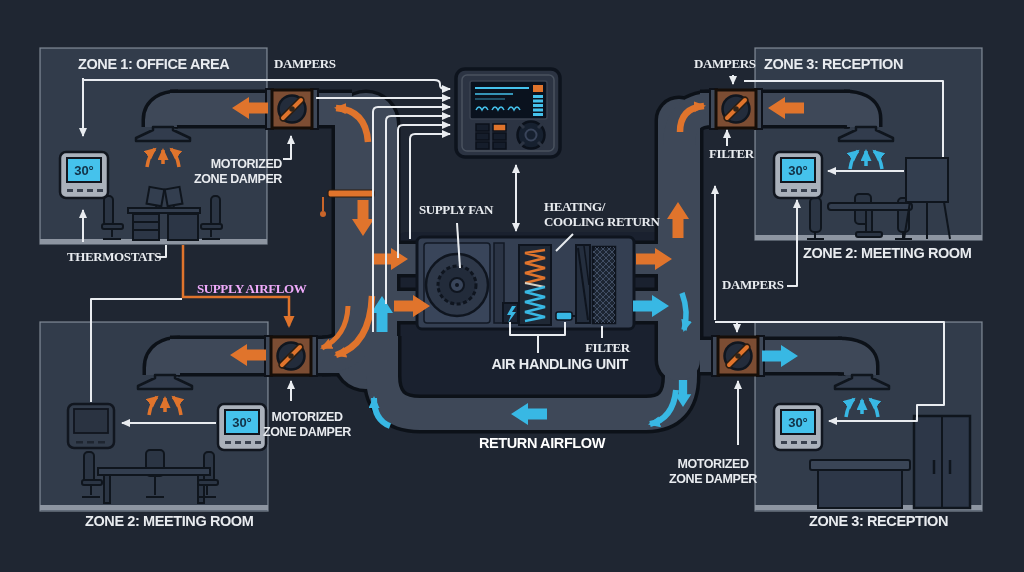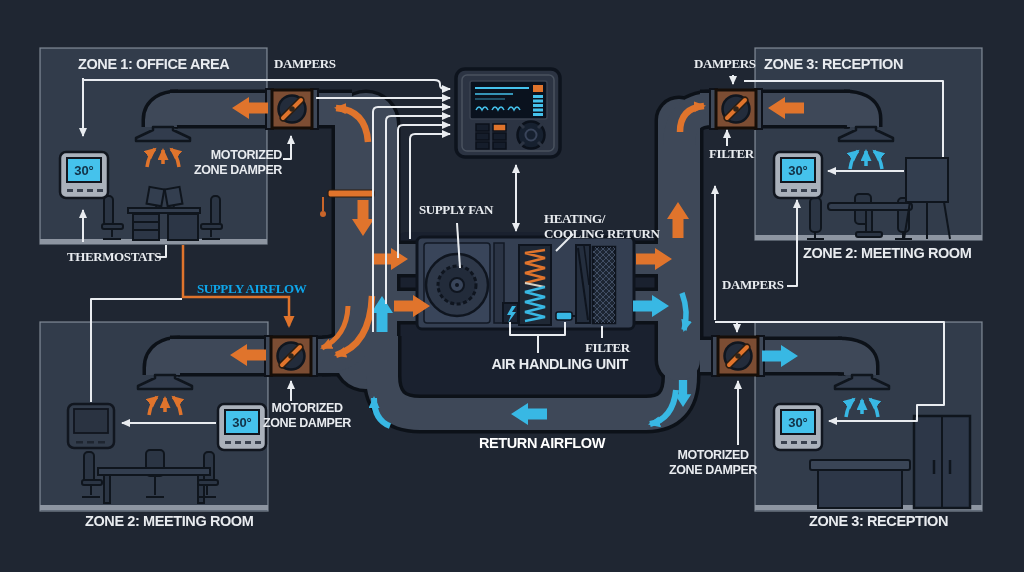--- a/index.html
+++ b/index.html
@@ -6,23 +6,23 @@
   .stage{
     position:relative;width:1024px;height:572px;overflow:hidden;
     background:#1f2632;
     font-family:"Liberation Sans", sans-serif;
   }
   .stage svg{position:absolute;left:0;top:0;}
   .lbl{
     position:absolute;color:#e8ebef;font-weight:bold;white-space:nowrap;
     letter-spacing:-0.4px;line-height:1.18;
   }
-  .lbl.orange{color:#0ea5e9;}
+  .lbl.orange{color:#f0abfc;}
   .lbl.cyan{color:#ffffff;}
-  .lbl.two{white-space:normal;text-align:right;}
+  .lbl.two{white-space:normal;text-align:right;margin-top:9px;}
   .lbl.two.ctr{text-align:center;}
   .t15{font-size:15.5px;}
   .t14{font-size:14.5px;}
   .t13{font-size:13px;font-family:Liberation Serif, serif;}
   .t12{font-size:12.5px;}
 </style>
 </head>
 <body>
 
 <div class="stage">
@@ -430,21 +430,21 @@
 
   <div class="lbl t12 two" style="left:190px;top:148px;width:92px;">
     <span>MOTORIZED</span><br>
     <span>ZONE DAMPER</span>
   </div>
 
   <div class="lbl t13" style="left:67px;top:249px;">THERMOSTATS</div>
   <div class="lbl t13 orange" style="left:197px;top:281px;">SUPPLY AIRFLOW</div>
   <div class="lbl t13" style="left:419px;top:202px;">SUPPLY FAN</div>
 
-  <div class="lbl t13" style="left:544px;top:199px;white-space:normal;margin-top:12px;">
+  <div class="lbl t13" style="left:544px;top:199px;white-space:normal;">
     <span>HEATING/</span><br>
     <span>COOLING RETURN</span>
   </div>
 
   <div class="lbl t13" style="left:709px;top:146px;">FILTER</div>
   <div class="lbl t14" style="left:803px;top:245px;">ZONE 2: MEETING ROOM</div>
   <div class="lbl t13" style="left:722px;top:277px;">DAMPERS</div>
   <div class="lbl t13" style="left:585px;top:340px;">FILTER</div>
   <div class="lbl t14" style="left:448px;top:356px;width:180px;text-align:right;">AIR HANDLING UNIT</div>
   <div class="lbl t14 cyan" style="left:479px;top:435px;">RETURN AIRFLOW</div>

